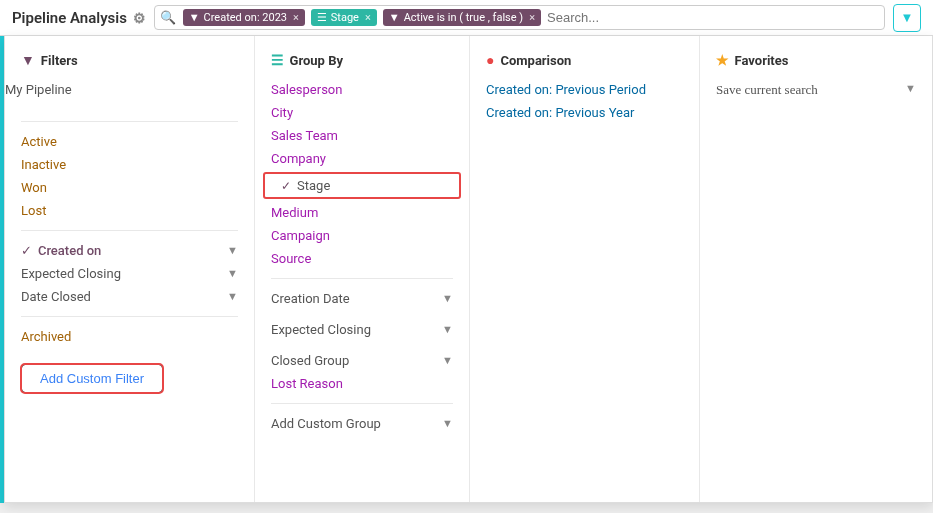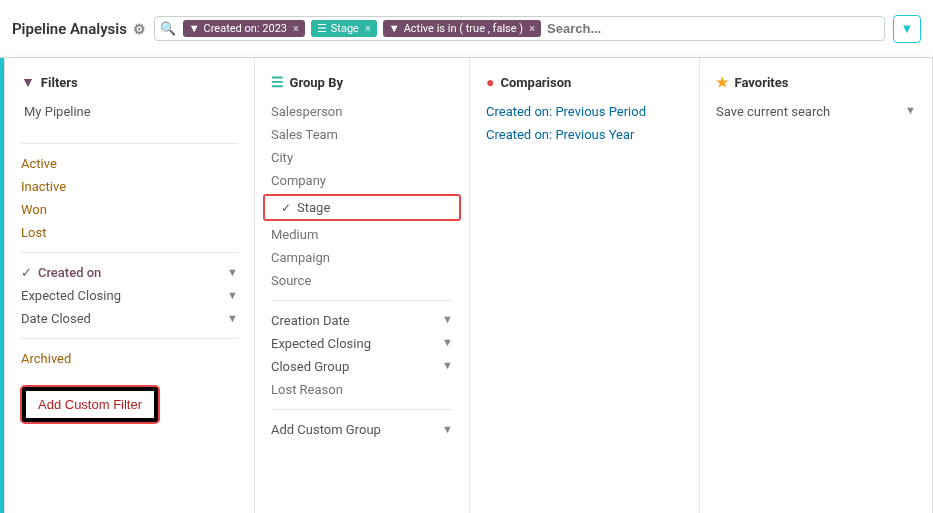--- a/index.html
+++ b/index.html
@@ -13,21 +13,21 @@
     }
 
     
     .topbar {
       display: flex;
       align-items: center;
       background: #fff;
       padding: 8px 12px;
       border-bottom: 1px solid #ddd;
       gap: 8px;
-      height: 58px;
+      height: 36px;
     }
     .page-title {
       font-size: 15px;
       font-weight: 600;
       color: #333;
       display: flex;
       align-items: center;
       gap: 6px;
       white-space: nowrap;
     }
@@ -73,21 +73,20 @@
     .filter-tag .tag-icon {
       font-size: 11px;
     }
     .search-input-field {
       border: none;
       outline: none;
       font-size: 13px;
       color: #a21caf;
       flex: 1;
       min-width: 60px;
-      font-weight: bold;
     }
     .dropdown-arrow-btn {
       border: 1px solid #20c9d4;
       border-radius: 4px;
       background: #fff;
       width: 28px;
       height: 28px;
       display: flex;
       align-items: center;
       justify-content: center;
@@ -155,62 +154,64 @@
       display: flex;
       align-items: center;
       justify-content: space-between;
     }
     .filter-item-expandable.checked { color: #714b67; font-weight: 500; }
     .expand-arrow { color: #888; font-size: 11px; }
     .left-part { display: flex; align-items: center; gap: 6px; }
 
     .add-custom-filter-btn {
       margin: 8px 16px;
-      padding: 6px 12px;
-      border: 5px solid #000000;
+      padding: 6px 18px;
+      border: 1px solid #000000;
       border-radius: 4px;
       background: #fff;
       cursor: pointer;
       font-size: 13px;
-      color: #b91c1c;
+      color: #3b82f6;
       outline: 2px solid #e84646;
       outline-offset: -1px;
     }
 
     
     .groupby-col {
       width: 215px;
       border-right: 1px solid #e8e8e8;
       padding: 16px 0;
     }
     .groupby-simple-item {
       padding: 4px 16px;
       cursor: pointer;
-      color: #737373;
+      color: #a21caf;
     }
 
     .groupby-checked-item {
       padding: 4px 16px;
       cursor: pointer;
       color: #555;
       display: flex;
       align-items: center;
       gap: 6px;
       border: 2px solid #e84646;
       margin: 2px 8px;
       border-radius: 3px;
     }
     .groupby-checked-item .check-mark { color: #714b67; font-size: 12px; }
 
     .groupby-expandable {
       padding: 4px 16px;
       cursor: pointer;
       color: #555;
       display: flex;
+      align-items: center;
       justify-content: space-between;
+      margin-top: 8px;
     }
 
     .add-custom-group-btn {
       padding: 4px 16px;
       cursor: pointer;
       color: #555;
       display: flex;
       align-items: center;
       justify-content: space-between;
     }
@@ -232,24 +233,25 @@
       flex: 1;
       padding: 16px 0;
     }
     .favorites-save-row {
       padding: 4px 16px;
       display: flex;
       align-items: flex-start;
       justify-content: space-between;
       cursor: pointer;
       color: #555;
+      font-family: Liberation Serif, serif;
     }
 
     .my-pipeline {
-      padding: 4px 19px;
+      padding: 4px 0;
       cursor: pointer;
       color: #555;
       margin-bottom: 20px;
     }
   </style>
 </head>
 <body>
 
 <div class="topbar">
   <div class="page-title">
@@ -348,24 +350,24 @@
     <div class="groupby-col">
       <div class="col-header">
         <span class="groupby-icon">☰</span>
         <span>Group By</span>
       </div>
 
       <div class="groupby-simple-item">
         <span>Salesperson</span>
       </div>
       <div class="groupby-simple-item">
+        <span>City</span>
+      </div>
+      <div class="groupby-simple-item">
         <span>Sales Team</span>
-      </div>
-      <div class="groupby-simple-item">
-        <span>City</span>
       </div>
       <div class="groupby-simple-item">
         <span>Company</span>
       </div>
 
       <div class="groupby-checked-item">
         <span class="check-mark">✓</span>
         <span>Stage</span>
       </div>
 

